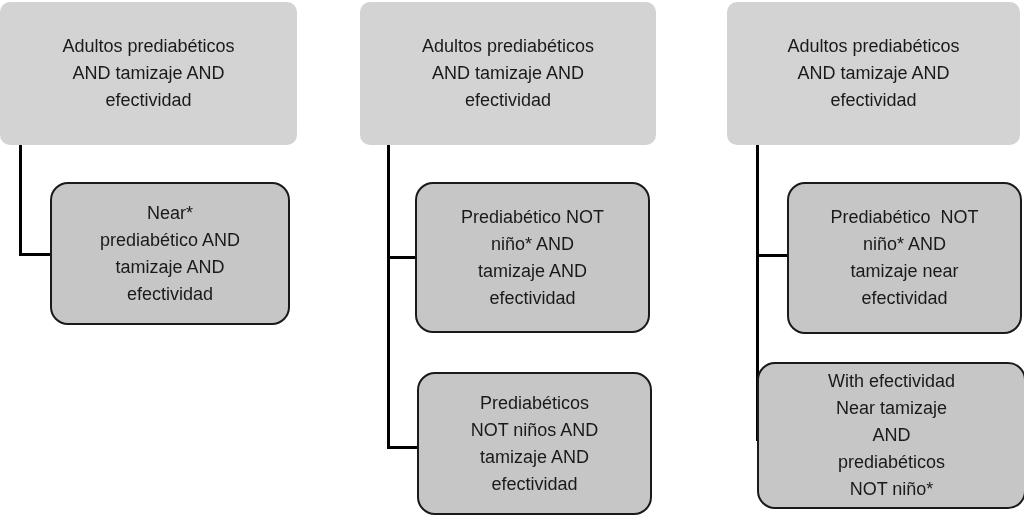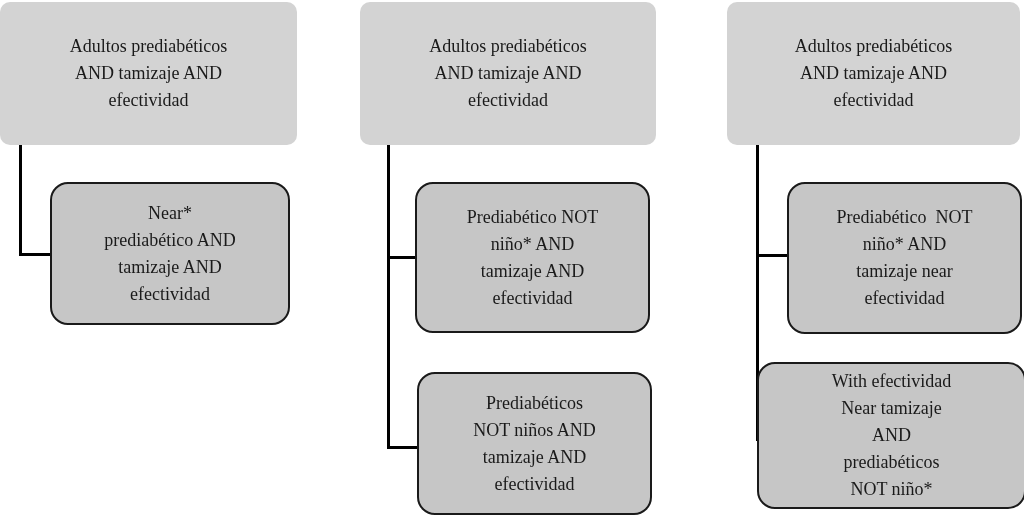--- a/index.html
+++ b/index.html
@@ -14,21 +14,20 @@
     font-family: "Liberation Sans", sans-serif;
     overflow: hidden;
   }
   .box {
     position: absolute;
     display: flex;
     align-items: center;
     justify-content: center;
     text-align: center;
     box-sizing: border-box;
-    font-family: Liberation Serif, serif;
   }
   .box-text {
     white-space: pre-line;
     font-size: 18px;
     line-height: 27px;
     color: var(--text, #1a1a1a);
   }
   .parent {
     background: var(--parent-fill, #d3d3d3);
     border-radius: 10px;

